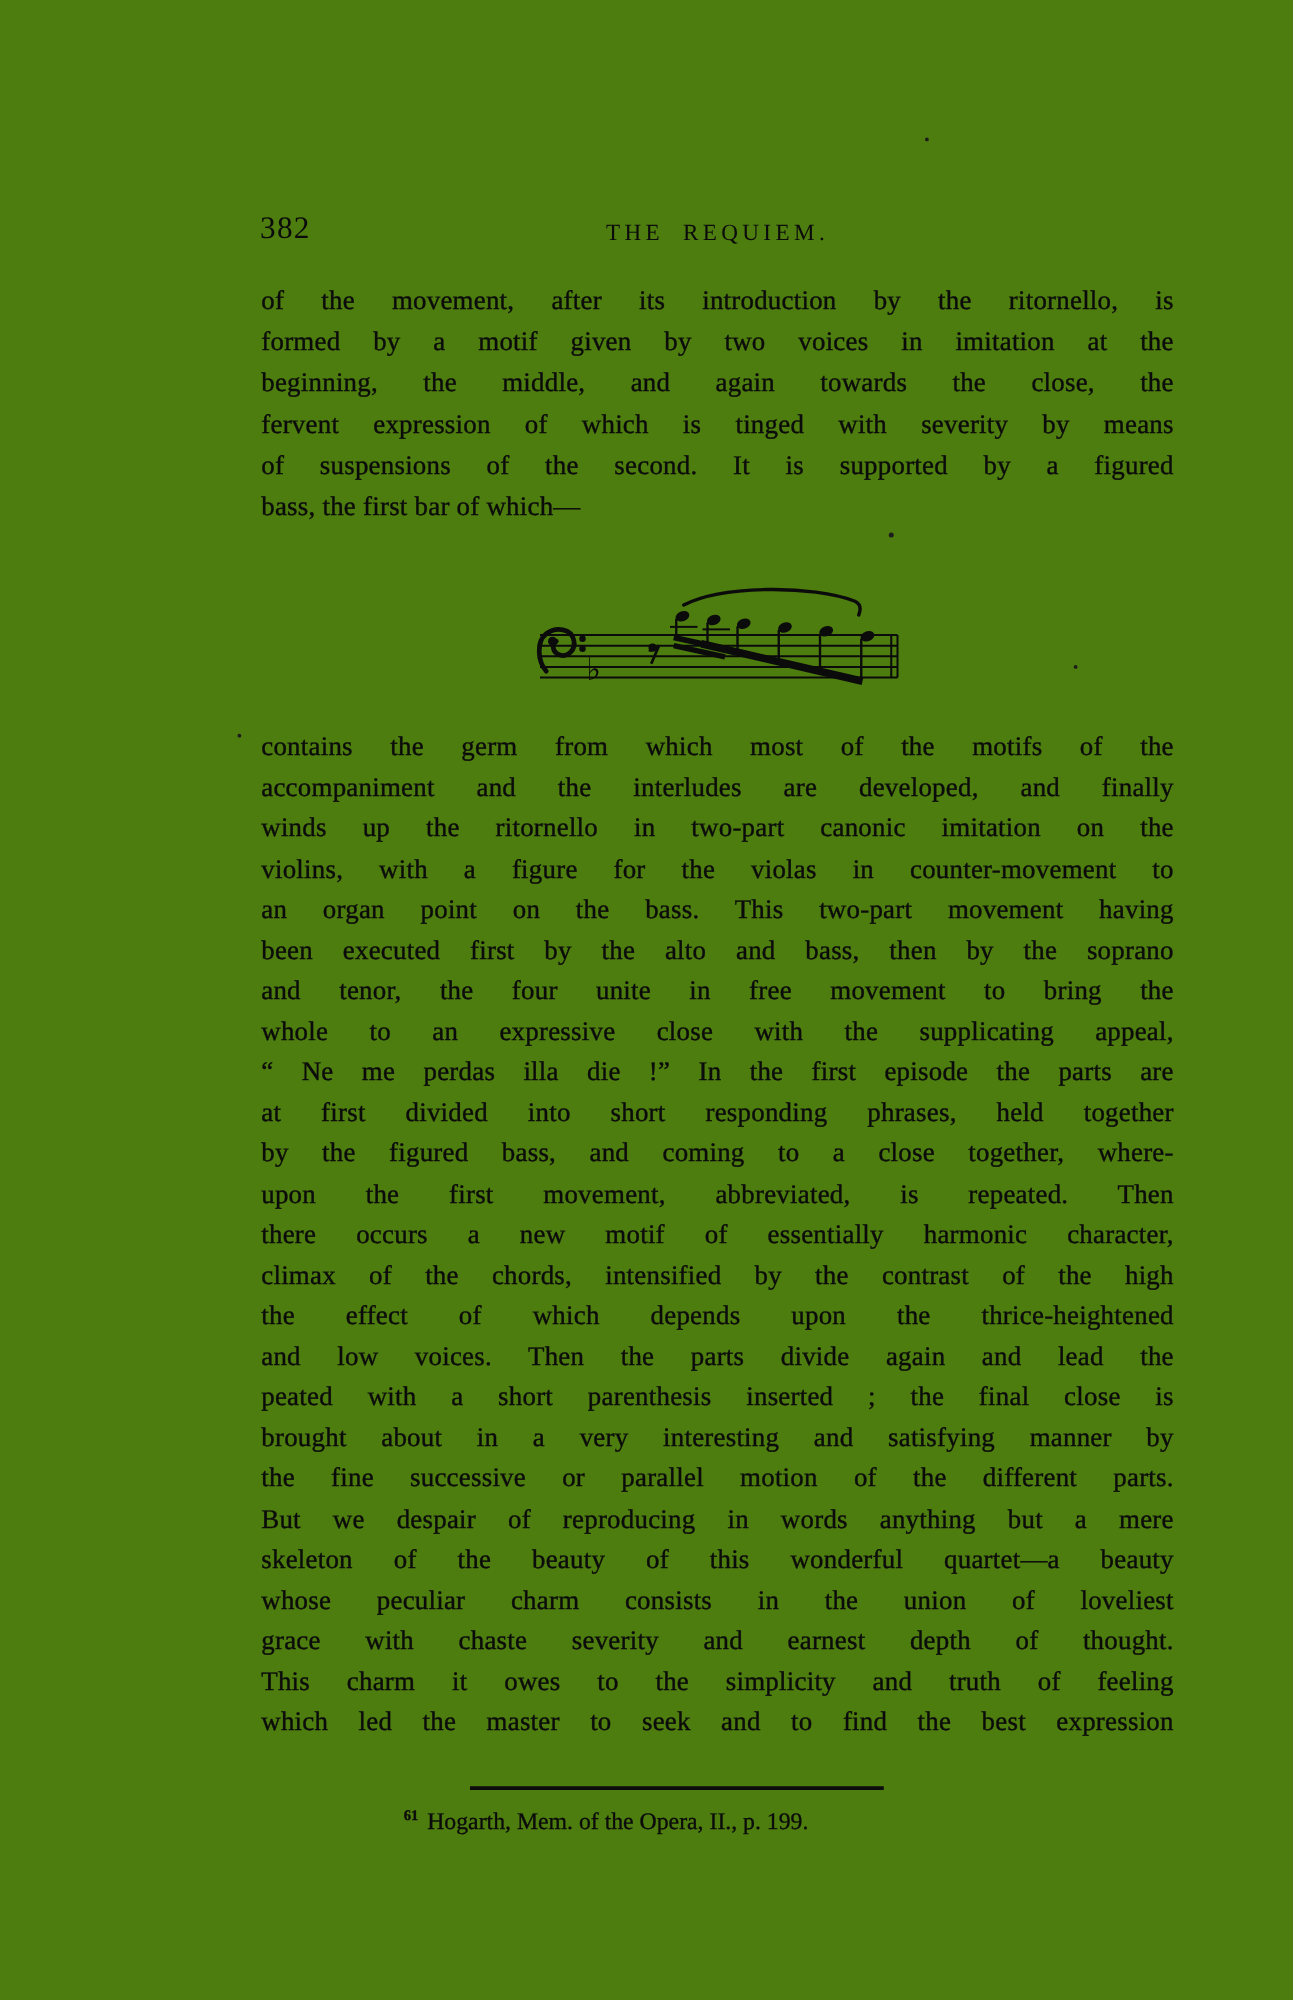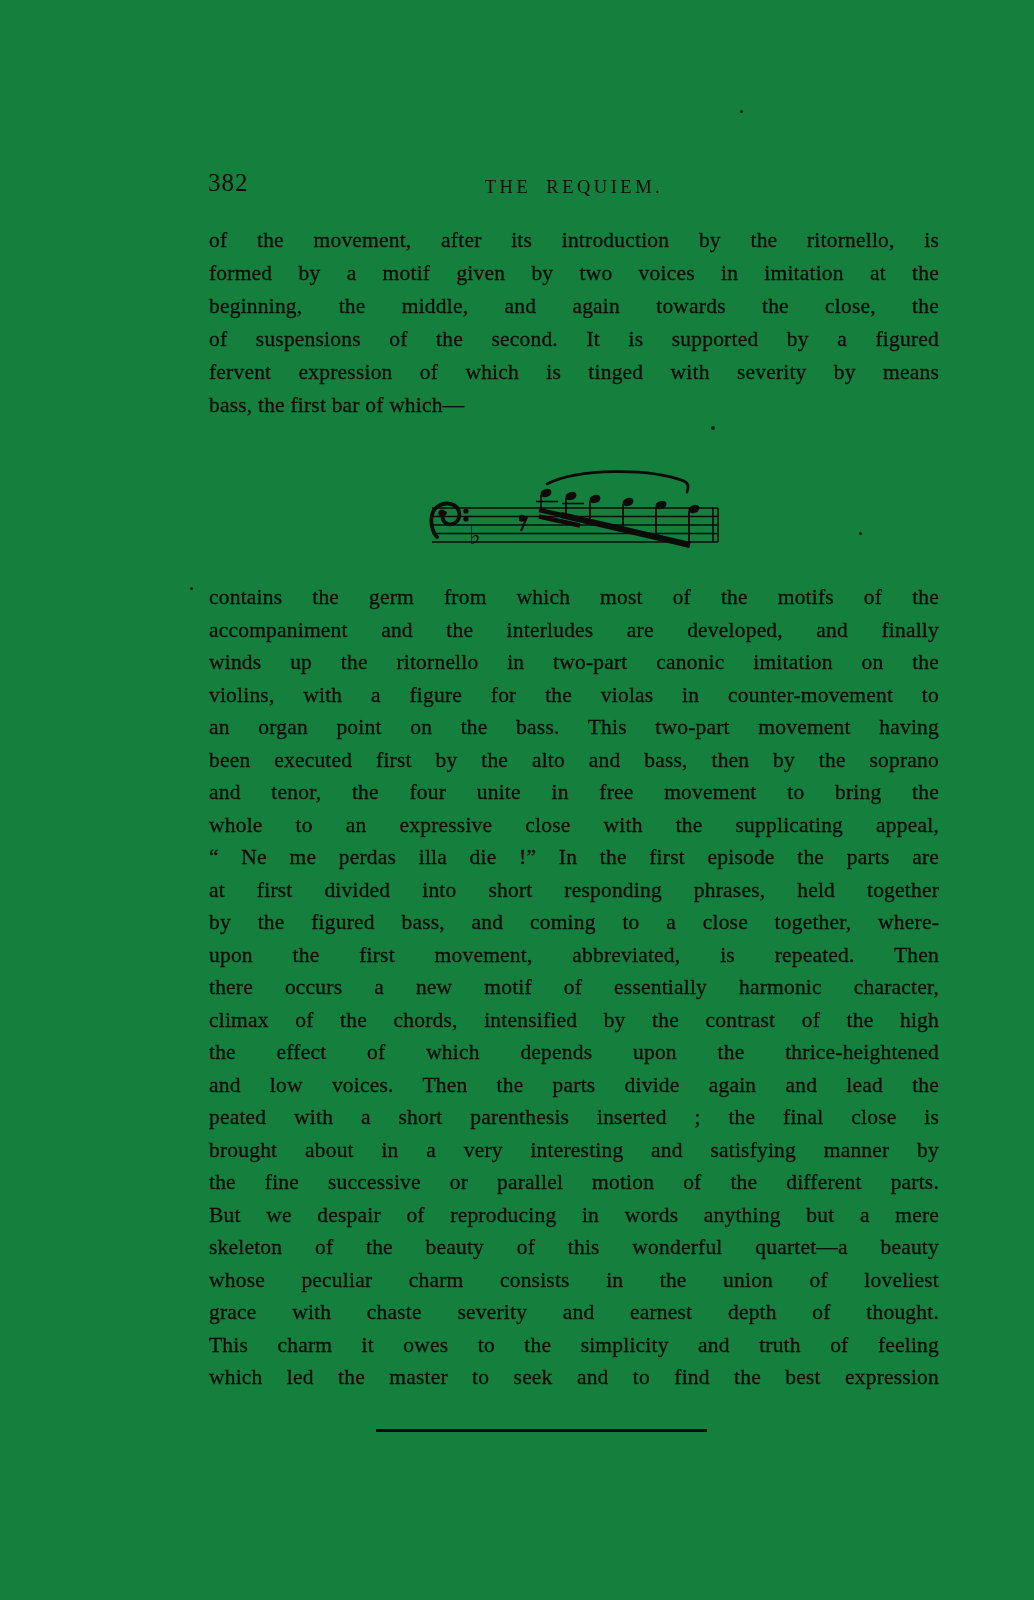--- a/index.html
+++ b/index.html
@@ -1,21 +1,21 @@
 <!DOCTYPE html>
 <html><head>
 <meta charset="utf-8">
 <style>
   html,body { margin:0; padding:0; }
   body {
     width:1034px; height:1600px; background:#ffffff;
     font-family:"Liberation Serif","DejaVu Serif",serif;
     color:#0b0b0b;
   }
-  .page { position:relative; width:1034px; height:1600px; overflow:hidden; background:#15803d; }
+  .page { position:relative; width:1034px; height:1600px; overflow:hidden; background:#4d7c0f; }
 
   .page-num {
     position:absolute; left:208px; top:169px;
     font-size:25px; letter-spacing:1px;
   }
   .running-title {
     position:absolute; left:0; top:177px; width:1148px;
     text-align:center; font-size:18.5px; letter-spacing:3.5px; word-spacing:7px;
   }
 
@@ -59,22 +59,22 @@
 
 <div class="page">
 
   <div class="page-num">382</div>
   <div class="running-title">THE REQUIEM.</div>
 
   <div class="textblock p1">
     <div class="line">of the movement, after its introduction by the ritornello, is</div>
     <div class="line">formed by a motif given by two voices in imitation at the</div>
     <div class="line">beginning, the middle, and again towards the close, the</div>
+    <div class="line">fervent expression of which is tinged with severity by means</div>
     <div class="line">of suspensions of the second.  It is supported by a figured</div>
-    <div class="line">fervent expression of which is tinged with severity by means</div>
     <div class="line no-just">bass, the first bar of which—</div>
   </div>
 
   <svg class="music" viewBox="0 0 292 100" aria-hidden="true">
 
     <g stroke="#0b0b0b" stroke-width="1.6">
       <line x1="4" y1="52" x2="290" y2="52"></line>
       <line x1="4" y1="60.5" x2="290" y2="60.5"></line>
       <line x1="4" y1="69" x2="290" y2="69"></line>
       <line x1="4" y1="77.5" x2="290" y2="77.5"></line>
@@ -152,19 +152,20 @@
     <div class="line">the fine successive or parallel motion of the different parts.</div>
     <div class="line">But we despair of reproducing in words anything but a mere</div>
     <div class="line">skeleton of the beauty of this wonderful quartet—a beauty</div>
     <div class="line">whose peculiar charm consists in the union of loveliest</div>
     <div class="line">grace with chaste severity and earnest depth of thought.</div>
     <div class="line">This charm it owes to the simplicity and truth of feeling</div>
     <div class="line">which led the master to seek and to find the best expression</div>
   </div>
 
   <div class="footnote-rule"></div>
+  <div class="footnote"><sup class="fnref">61</sup><span>Hogarth, Mem. of the Opera, II., p. 199.</span></div>
 
   <div class="speck a"></div>
   <div class="speck b"></div>
   <div class="speck c"></div>
   <div class="speck d"></div>
 
 </div>
 
 </body></html>

